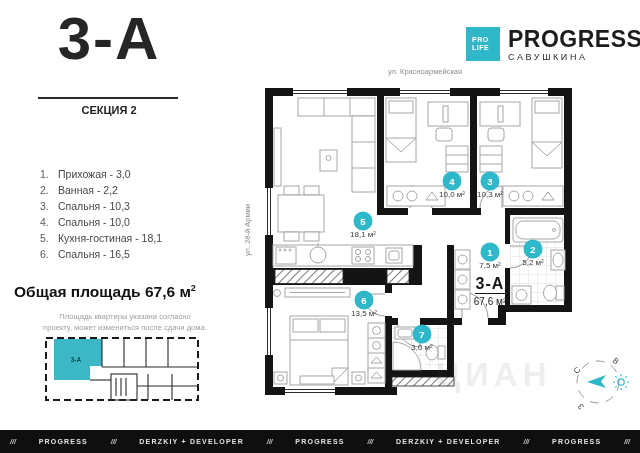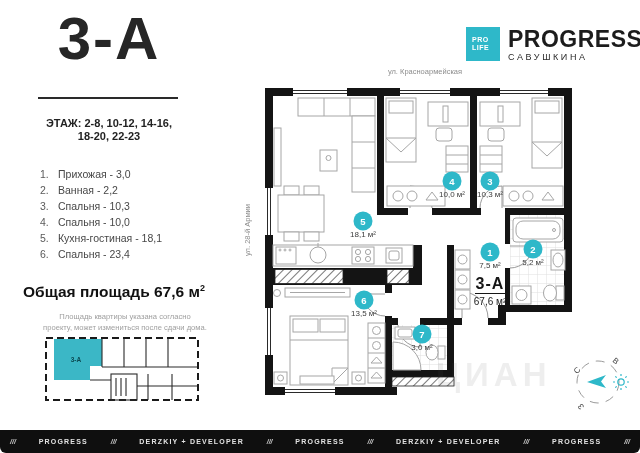--- a/index.html
+++ b/index.html
@@ -1,30 +1,30 @@
 <!DOCTYPE html>
 <html><head>
 <meta charset="utf-8">
 <style>
   html,body{margin:0;padding:0;background:#ffffff;}
   .page{position:relative;width:640px;height:453px;background:#fff;overflow:hidden;
-        font-family:"Liberation Sans",sans-serif;color:#1d1d1d;border-radius:6px;}
+        font-family:"Liberation Sans",sans-serif;color:#1d1d1d;}
   
   .leftcol{position:absolute;left:14px;top:0;width:206px;height:430px;}
   .apt-title{position:absolute;left:0;top:4px;width:190px;text-align:center;
              font-size:60px;font-weight:bold;letter-spacing:2px;color:#262626;}
   .divider{position:absolute;left:24px;top:97px;width:140px;height:2px;background:#2a2a2a;}
   .section-line{position:absolute;left:0;top:104px;width:190px;text-align:center;
                 font-size:11px;font-weight:bold;color:#222;}
   .floors{position:absolute;left:0;top:117px;width:190px;text-align:center;
           font-size:11px;font-weight:bold;line-height:13px;color:#222;}
   .room-list{position:absolute;left:26px;top:166px;margin:0;padding:0;list-style:none;
              font-size:10.5px;line-height:16px;color:#474747;}
   .room-list .num{display:inline-block;width:18px;color:#5a5a5a;}
-  .total{position:absolute;left:0;top:283px;width:200px;text-align:center;
+  .total{position:absolute;left:0;top:283px;width:200px;text-align:left;
          font-size:15.5px;font-weight:bold;color:#111;}
   .total sup{font-size:9px;}
   .note{position:absolute;left:26px;top:312px;width:170px;font-size:7.6px;
         line-height:10.5px;color:#9e9e9e;text-align:center;}
   .miniplan{position:absolute;left:22px;top:336px;}
   .mini-caption{position:absolute;left:10px;top:406px;width:190px;text-align:center;
                 font-size:7.4px;color:#8f8f8f;}
   
   .logo{position:absolute;left:466px;top:27px;display:flex;align-items:flex-start;}
   .logo-box{width:34px;height:34px;background:#2eb8c9;color:#fff;display:flex;
@@ -60,32 +60,29 @@
   .footer .sep{font-style:italic;letter-spacing:0;color:#cfcfcf;}
 </style>
 </head>
 <body>
 
 <div class="page">
 
   <div class="leftcol">
     <div class="apt-title">3-А</div>
     <div class="divider"></div>
-    <div class="floors">
-      <div>ЭТАЖ: 2-8, 10-12, 14-16,</div>
-      <div>18-20, 22-23</div>
-    </div>
+    <div class="section-line">СЕКЦИЯ 2</div>
 
     <ul class="room-list">
       <li><span class="num">1.</span><span>Прихожая - 3,0</span></li>
       <li><span class="num">2.</span><span>Ванная - 2,2</span></li>
       <li><span class="num">3.</span><span>Спальня - 10,3</span></li>
       <li><span class="num">4.</span><span>Спальня - 10,0</span></li>
       <li><span class="num">5.</span><span>Кухня-гостиная - 18,1</span></li>
-      <li><span class="num">6.</span><span>Спальня - 23,4</span></li>
+      <li><span class="num">6.</span><span>Спальня - 16,5</span></li>
     </ul>
 
     <div class="total"><span>Общая площадь 67,6 м</span><sup>2</sup></div>
 
     <div class="note">
       <div>Площадь квартиры указана согласно</div>
       <div>проекту, может измениться после сдачи дома.</div>
     </div>
 
     <svg class="miniplan" width="170" height="68" viewBox="0 0 170 68">

